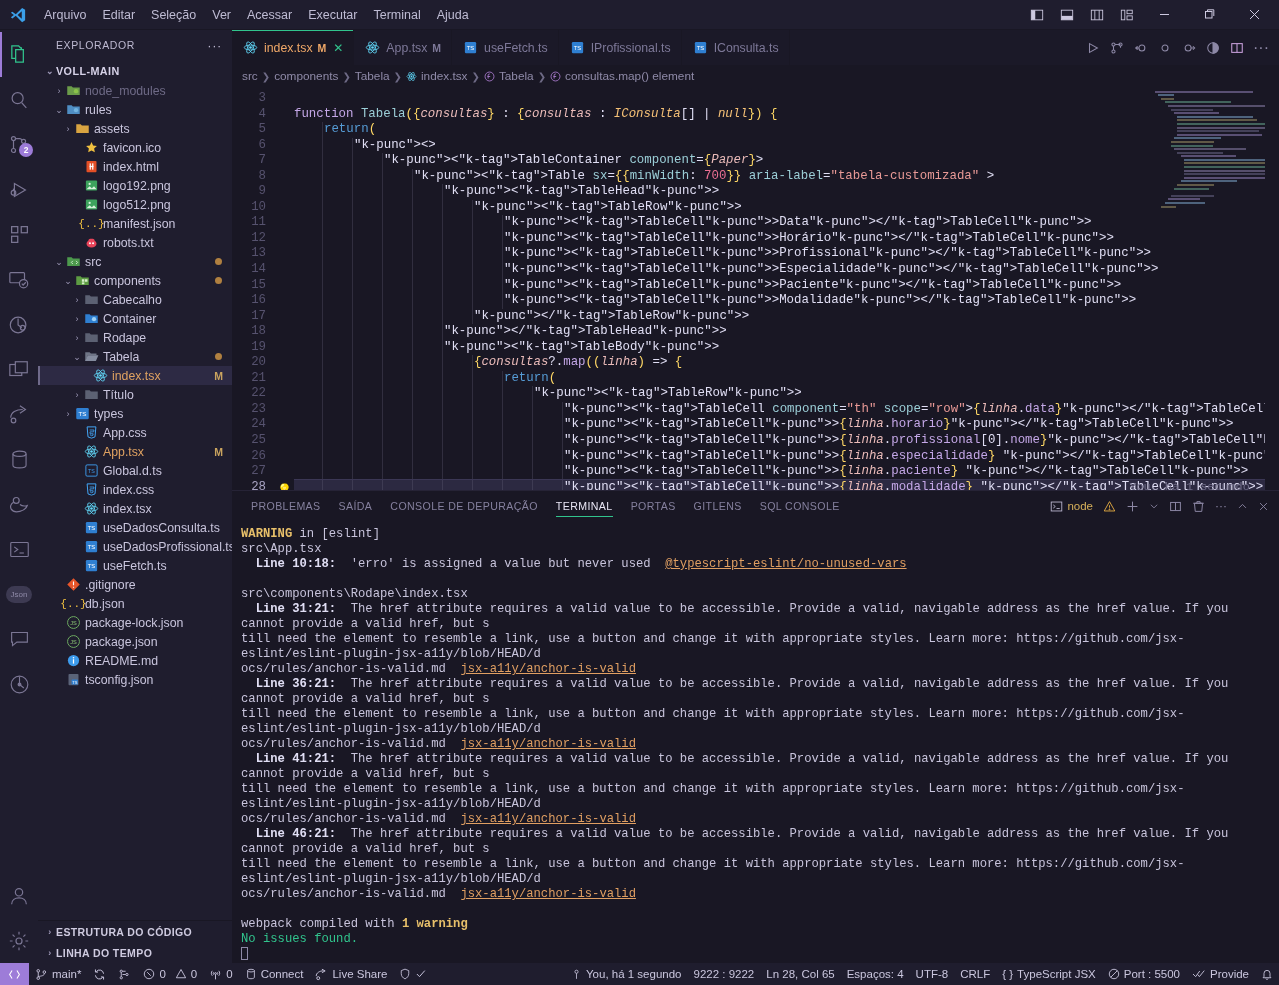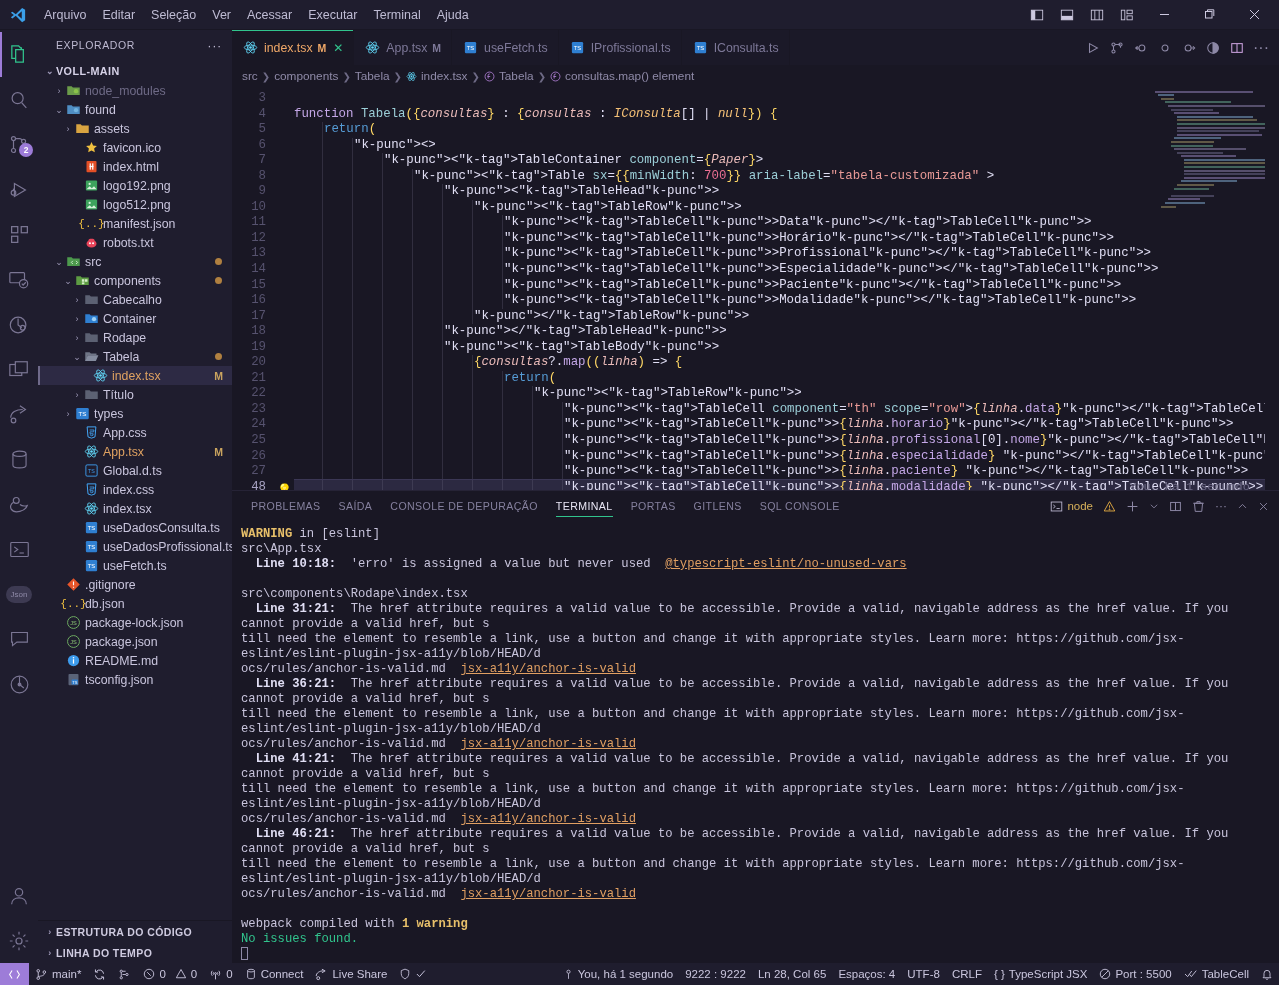--- a/index.html
+++ b/index.html
@@ -420,21 +420,21 @@
               <span class="tlabel dim" style="">node_modules</span>
             </div>
             <div class="trow" style="padding-left: 15px;">
               <span class="chev">⌄</span>
               <span class="ficon">
                 <svg width="15" height="15" viewBox="0 0 24 24">
                   <path d="M2 5h7l2 2h11v12H2z" fill="#4f8ec4"></path>
                   <circle cx="16" cy="13" r="3.4" fill="#73b4e0"></circle>
                 </svg>
               </span>
-              <span class="tlabel" style="">found</span>
+              <span class="tlabel" style="">rules</span>
             </div>
             <div class="trow" style="padding-left: 24px;">
               <span class="chev">›</span>
               <span class="ficon">
                 <svg width="15" height="15" viewBox="0 0 24 24">
                   <path d="M2 5h7l2 2h11v12H2z" fill="#d9a441"></path>
                 </svg>
               </span>
               <span class="tlabel" style="">assets</span>
             </div>
@@ -915,21 +915,21 @@
             <div>18</div>
             <div>19</div>
             <div>20</div>
             <div>21</div>
             <div>22</div>
             <div>23</div>
             <div>24</div>
             <div>25</div>
             <div>26</div>
             <div>27</div>
-            <div class="cur">48</div>
+            <div class="cur">28</div>
           </div>
         <div class="glyphcol" id="glyphcol">
             <div style="height: 15.55px; text-align: center;"></div>
             <div style="height: 15.55px; text-align: center;"></div>
             <div style="height: 15.55px; text-align: center;"></div>
             <div style="height: 15.55px; text-align: center;"></div>
             <div style="height: 15.55px; text-align: center;"></div>
             <div style="height: 15.55px; text-align: center;"></div>
             <div style="height: 15.55px; text-align: center;"></div>
             <div style="height: 15.55px; text-align: center;"></div>
@@ -1158,21 +1158,21 @@
             <circle cx="8" cy="8" r="6.3"></circle>
             <line x1="3.5" y1="12.5" x2="12.5" y2="3.5"></line>
           </svg>
         <span>Port : 5500</span>
       </div>
       <div class="si">
         <svg width="14" height="12" viewBox="0 0 18 16" fill="none" stroke="currentColor" stroke-width="1.2">
             <polyline points="1,8 4.5,11.5 10,4"></polyline>
             <polyline points="7,8.5 9.5,11.5 16,3.5"></polyline>
           </svg>
-        <span>TableCell</span>
+        <span>Provide</span>
       </div>
       <div class="si">
         <svg width="12" height="13" viewBox="0 0 16 16" fill="none" stroke="currentColor" stroke-width="1.2">
             <path d="M4 6.5a4 4 0 0 1 8 0v4l1.2 1.8H2.8L4 10.5z"></path>
             <path d="M6.5 13.5a1.6 1.6 0 0 0 3 0"></path>
           </svg>
       </div>
     </div>
   </div>
 </div>

